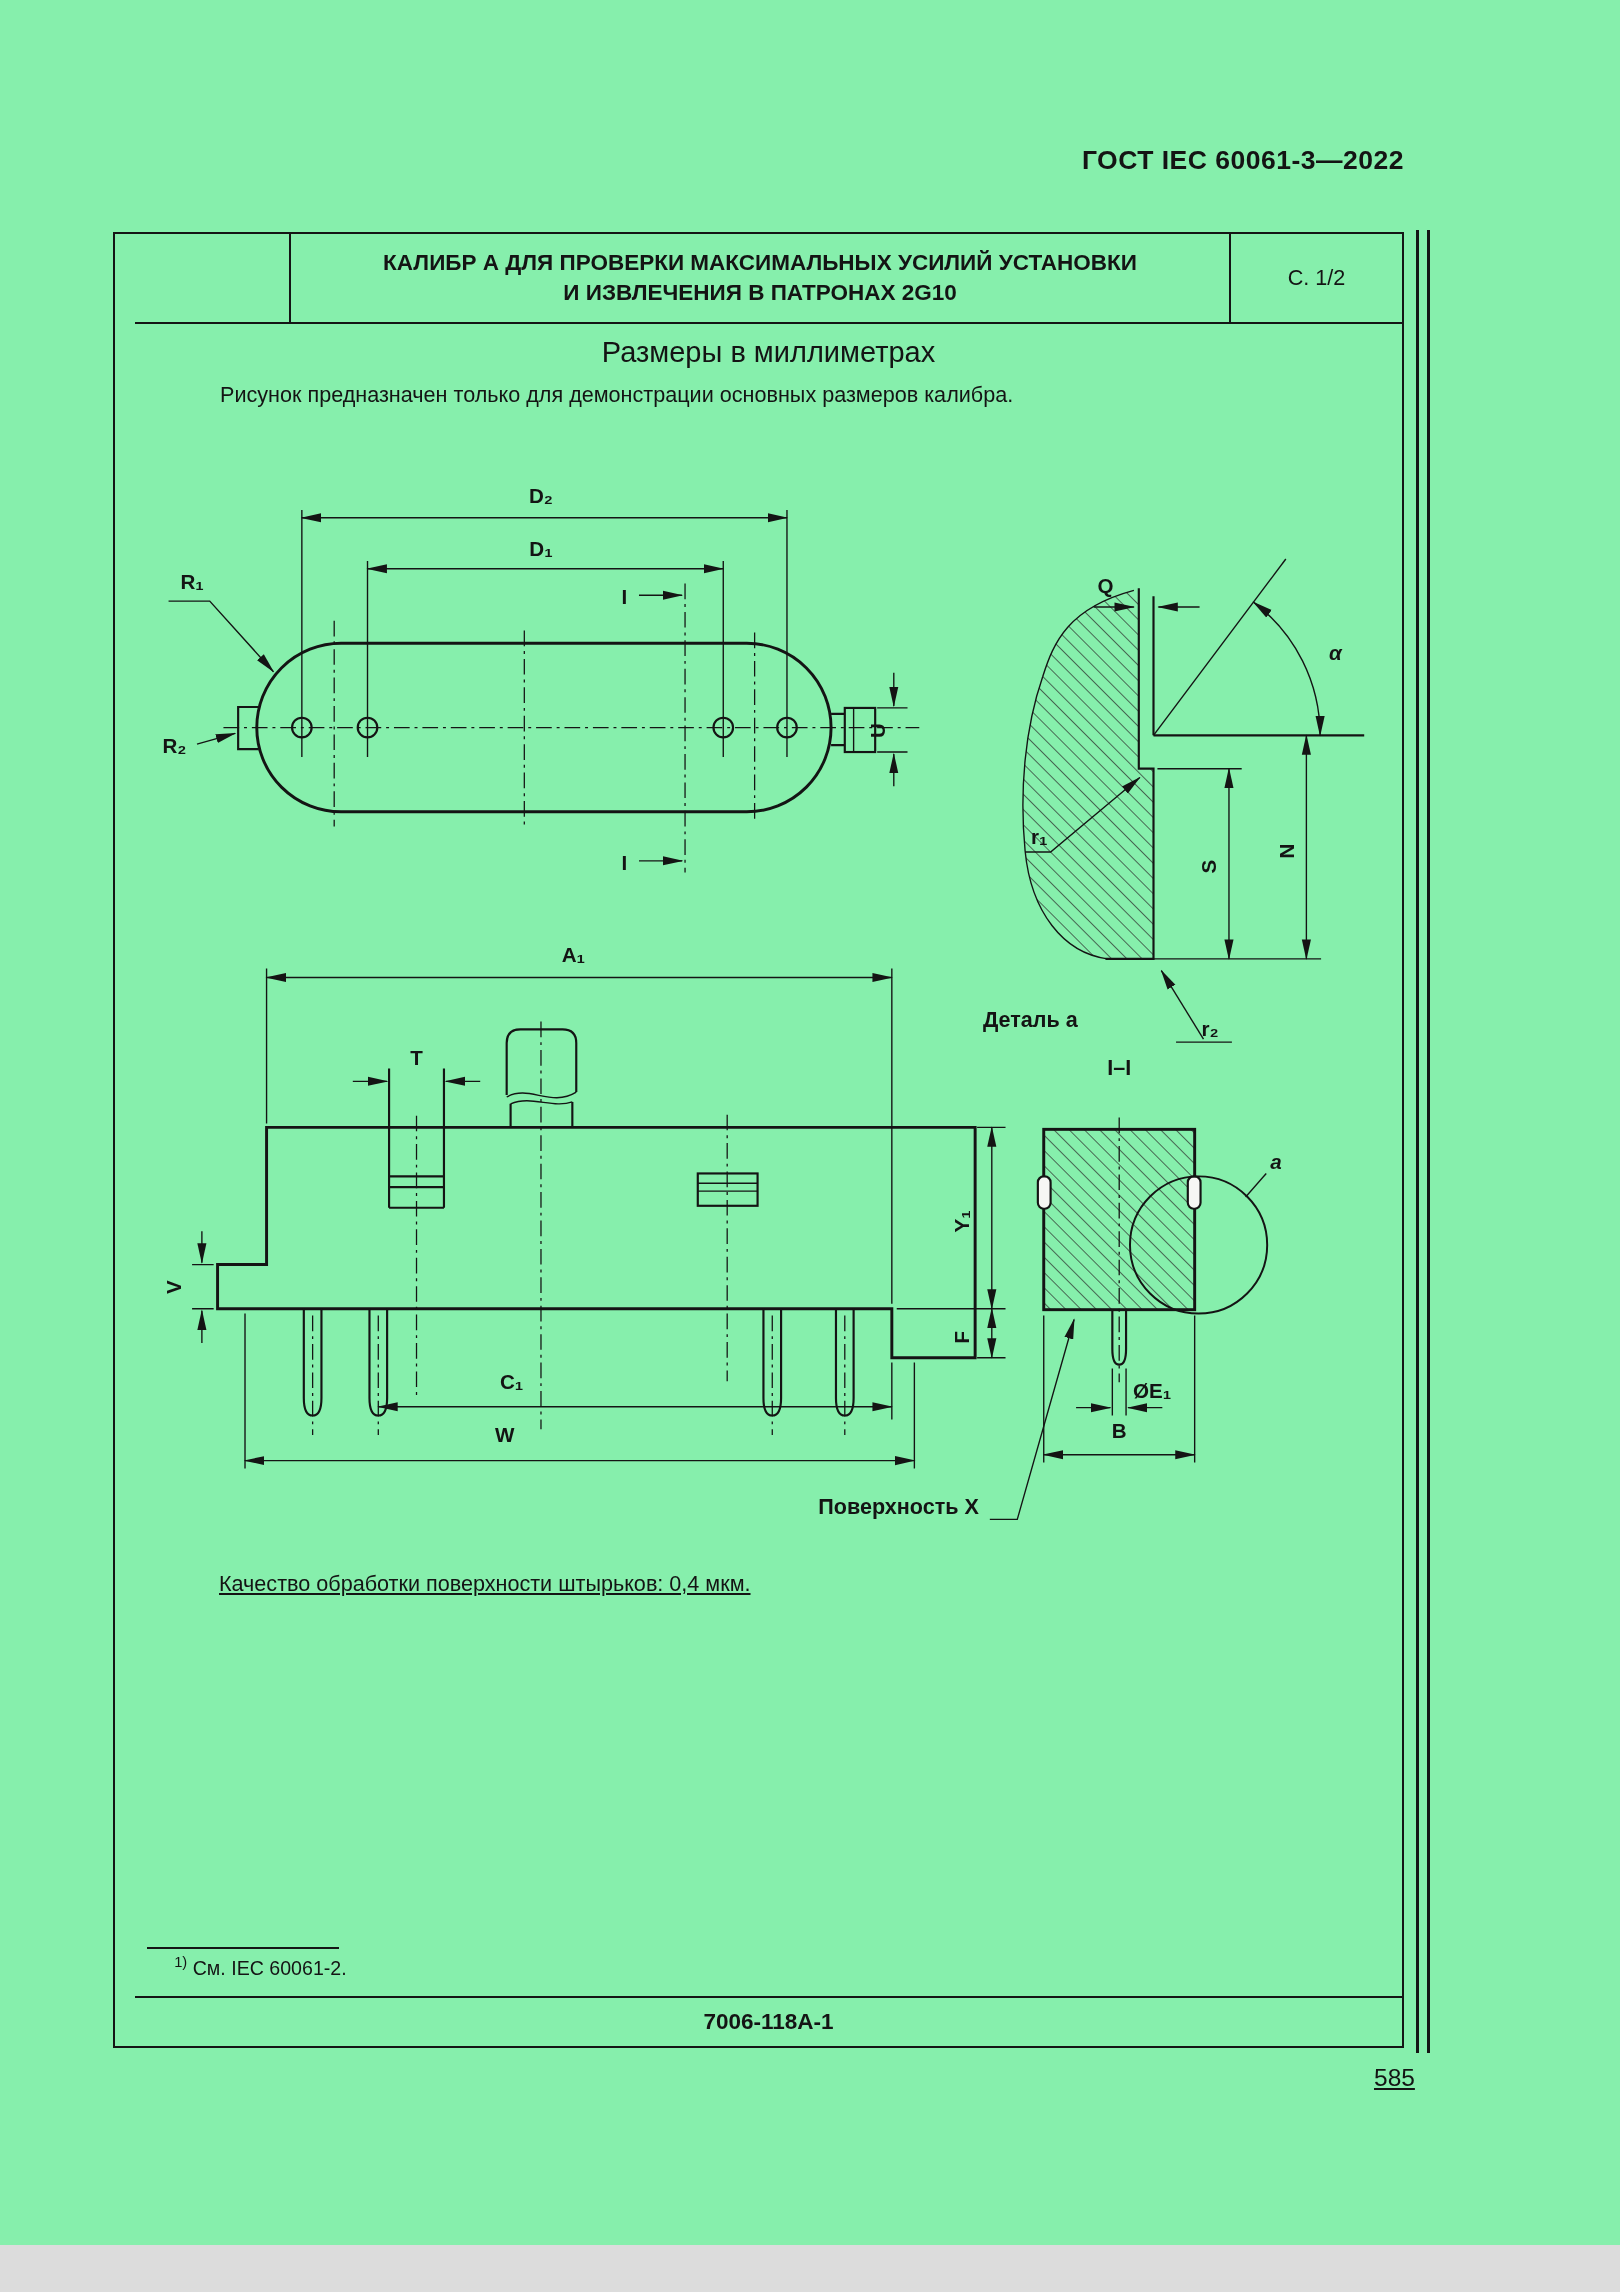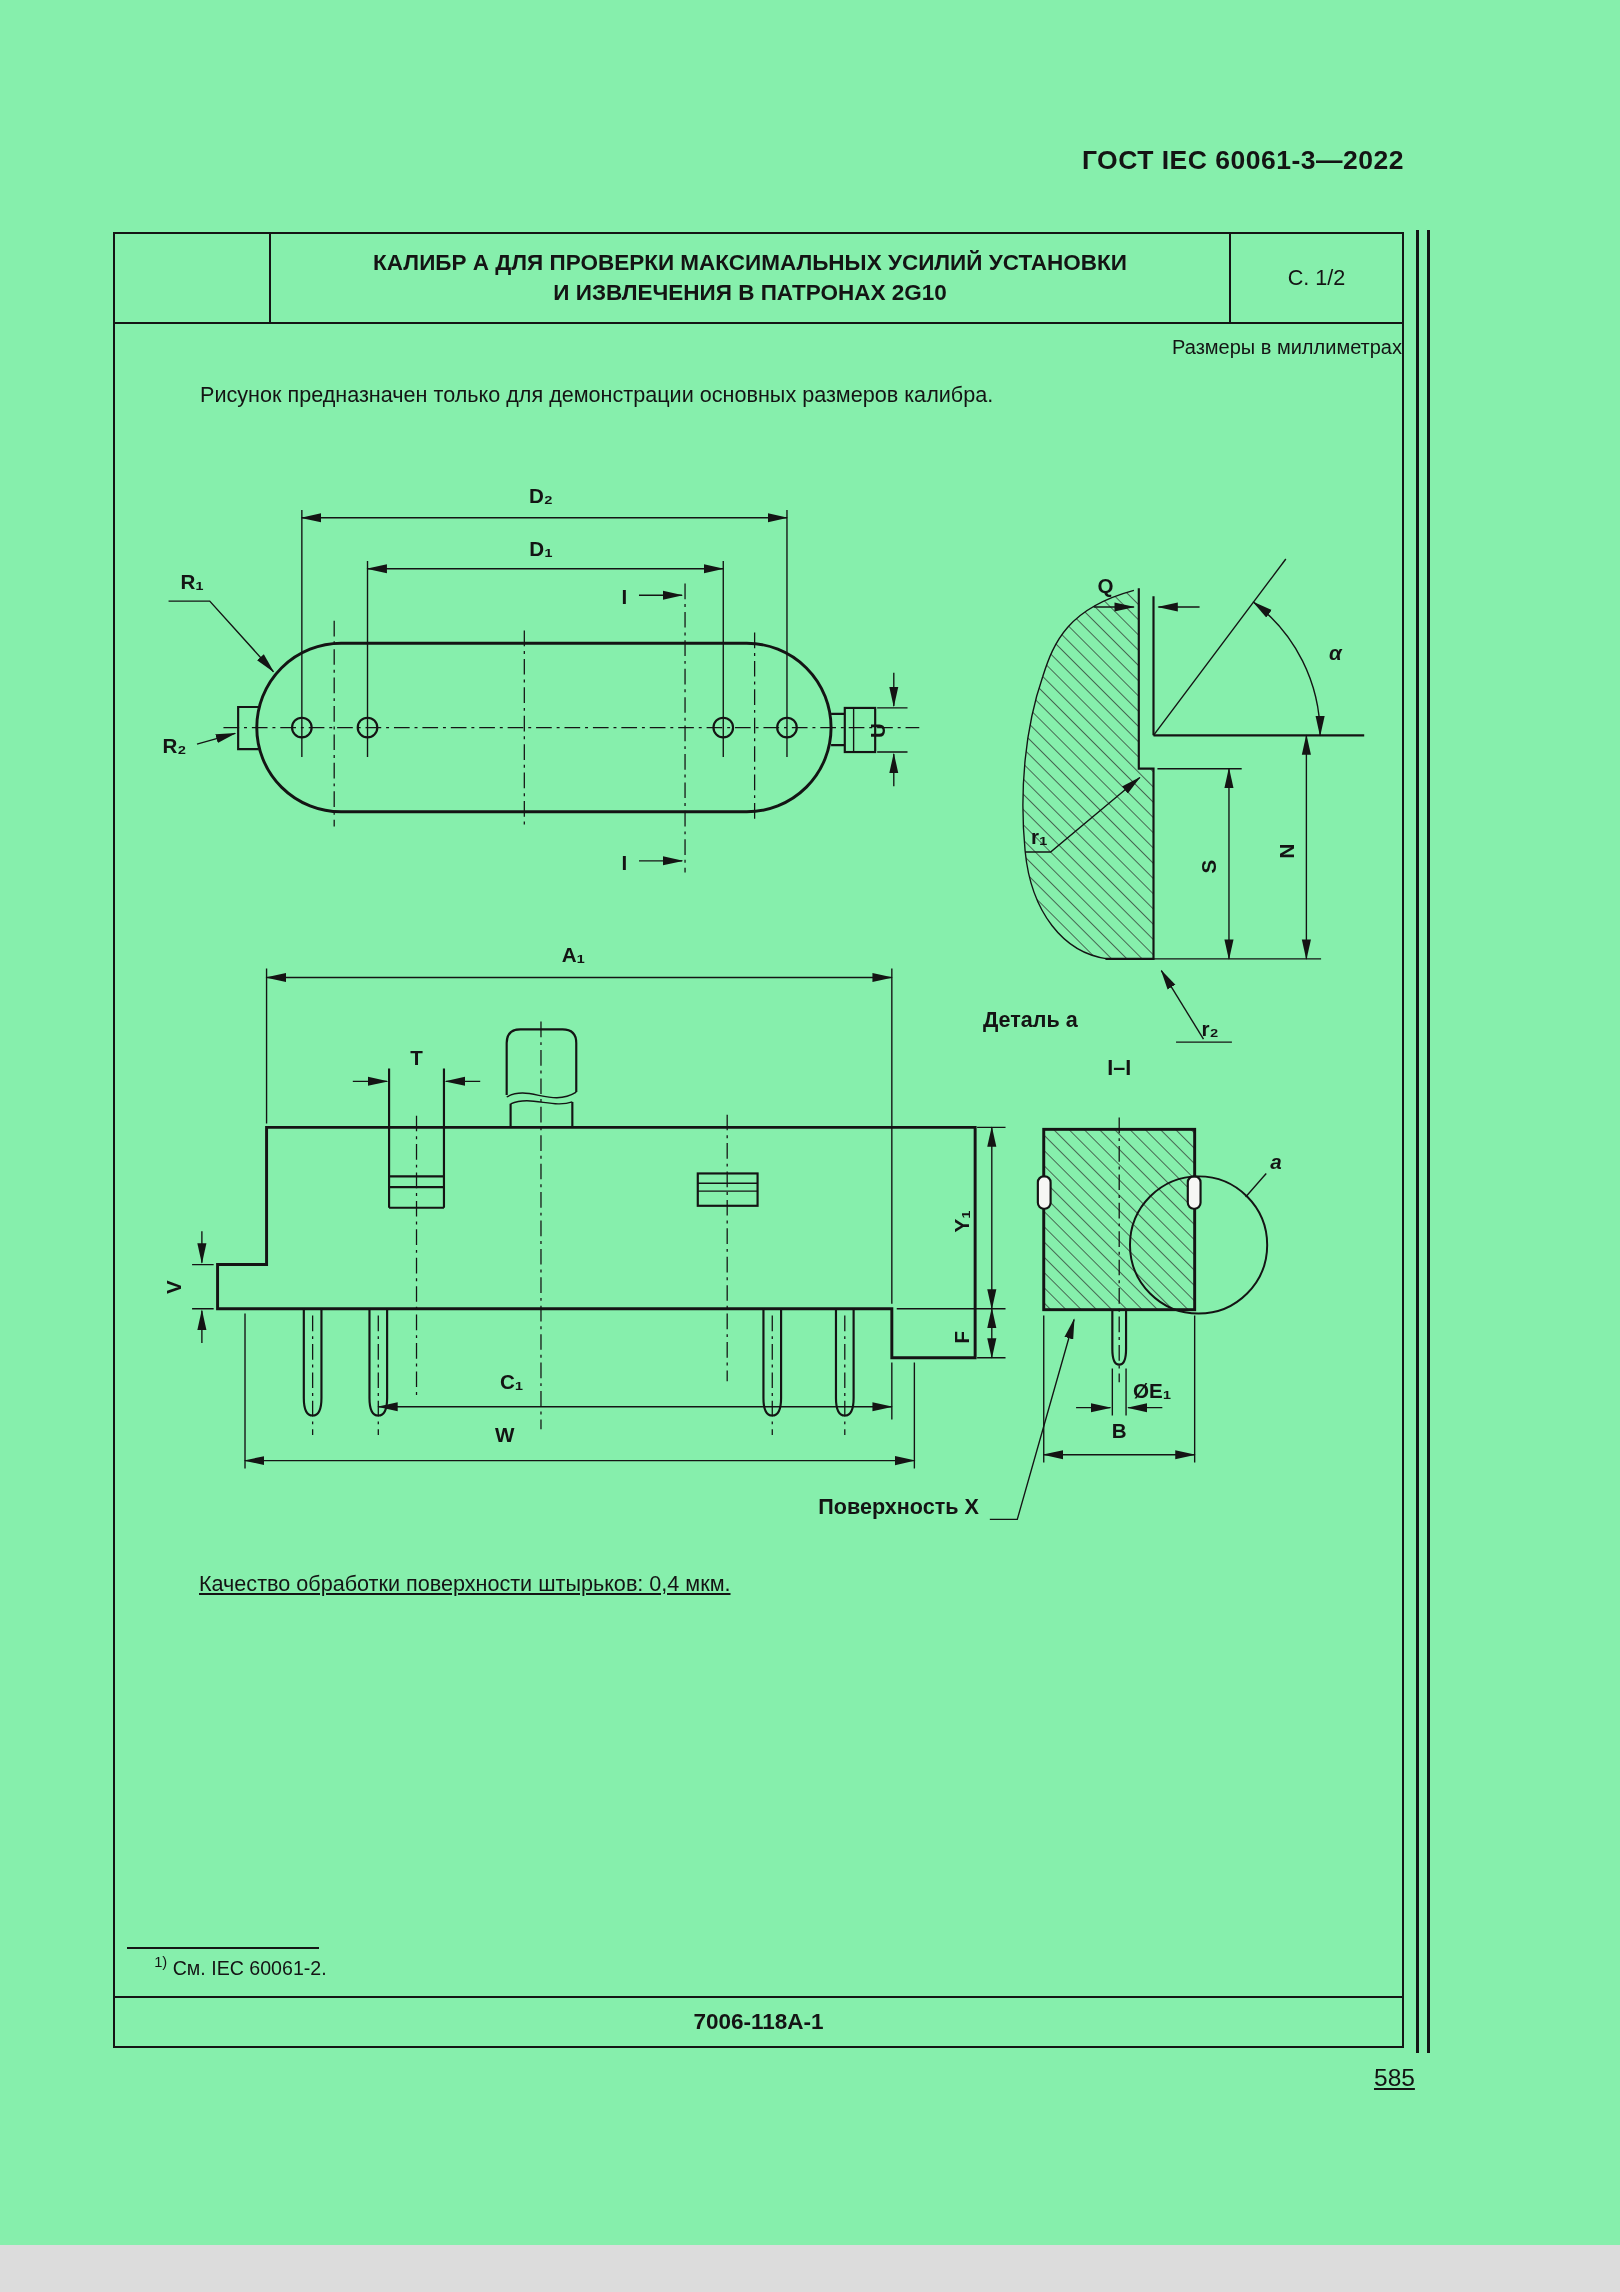--- a/index.html
+++ b/index.html
@@ -6,30 +6,30 @@
   .page{
     position:relative;width:1620px;height:2245px;background:#86efac;
     font-family:"Liberation Sans",sans-serif;color:#141414;overflow:hidden;
   }
   .hdr{
     position:absolute;top:145px;left:0;width:1404px;text-align:right;
     font-weight:bold;font-size:26.5px;letter-spacing:0.5px;
   }
   .tbl{
     position:absolute;left:113px;top:232px;width:1291px;height:1816px;
-    border:2.9px solid #151515;box-sizing:border-box;display:flex;flex-direction:column;
+    border:2.9px solid #151515;box-sizing:border-box;display:flex;flex-direction:column;padding-left:20px;
   }
   .trow{display:flex;height:88px;border-bottom:2.9px solid #151515;flex:0 0 auto;}
   .tcell-empty{width:154px;border-right:2.9px solid #151515;flex:0 0 auto;}
   .tcell-title{flex:1 1 auto;display:flex;flex-direction:column;justify-content:center;
     text-align:center;font-weight:bold;font-size:22.5px;line-height:30px;}
   .tcell-ref{width:171px;border-left:2.9px solid #151515;flex:0 0 auto;display:flex;
     align-items:center;justify-content:center;font-size:21.6px;}
   .tbody{flex:1 1 auto;position:relative;}
-  .units{position:absolute;top:11.8px;left:0;right:0;text-align:right;font-size:20px;}
+  .units{position:absolute;top:11.8px;left:0;right:0;text-align:center;font-size:29px;}
   .intro{position:absolute;left:85px;top:55px;font-size:21.6px;line-height:32px;}
   .sup{font-size:14.7px;vertical-align:super;line-height:0;}
   .quality{position:absolute;left:84px;top:1247px;font-size:21.6px;text-decoration:underline;}
   .fnote{position:absolute;left:11.8px;top:1623px;font-size:19.6px;}
   .fnote-rule{width:192px;height:2px;background:#151515;}
   .fnote-text{margin-top:7.8px;padding-left:27.4px;}
   .frow{flex:0 0 auto;height:48px;border-top:2.9px solid #151515;display:flex;
     align-items:center;justify-content:center;font-weight:bold;font-size:22.5px;text-align:center;}
   .dline{position:absolute;top:230px;width:2.9px;height:1823px;background:#151515;}
   .dline.a{left:1416px;}

